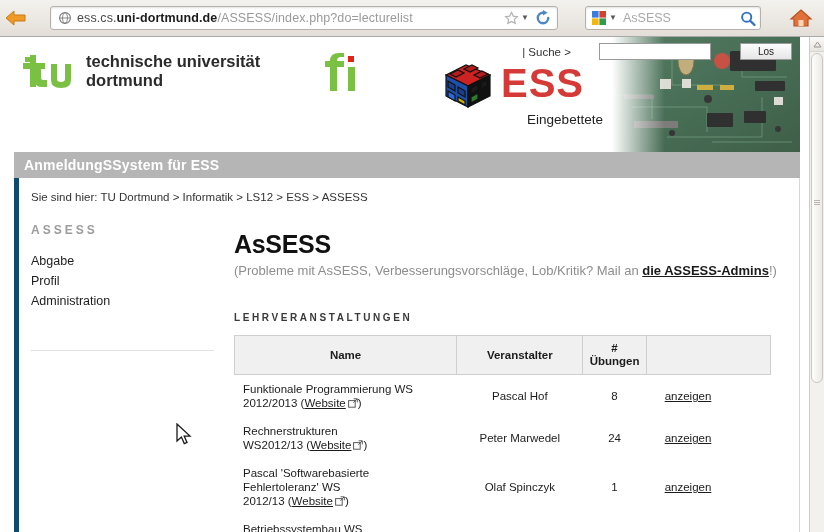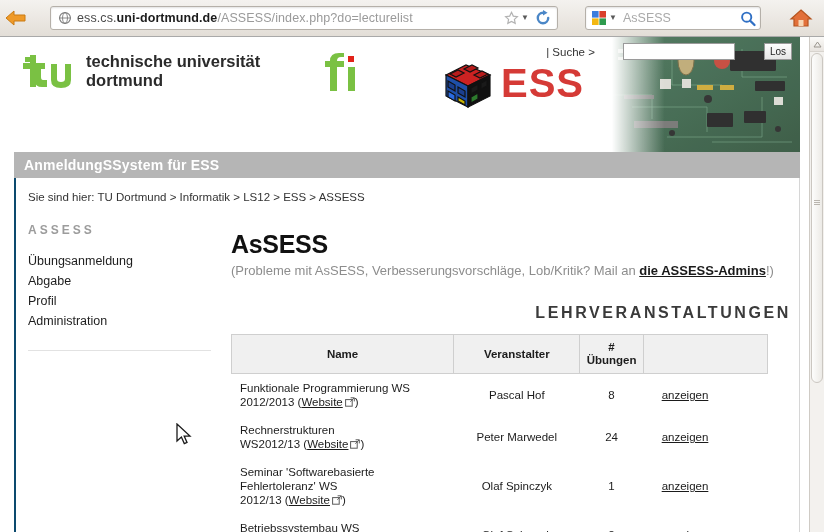--- a/index.html
+++ b/index.html
@@ -91,35 +91,35 @@
 
   
   .board-photo { position:absolute; left: 598px; top: 0; width: 188px; height: 118px; overflow:hidden; }
 
   
   .suche-row { position:absolute; right: 8px; top: 6px; display:flex; align-items:center; z-index: 5; gap: 24px;}
   .suche-label { font-size: 11.5px; color:#333; margin-right: 4px;}
   .suche-input { width: 112px; height: 17px; border:1px solid #9a9a9a; background:#fff;}
   .suche-go { margin-left: 5px; height:17px; min-width:26px; font-size:10px; color:#222;
               border:1px solid #9a9a9a; background: linear-gradient(#fdfdfd,#e6e6e6);
-              display:flex;align-items:center;justify-content:center; padding:0 5px;}
+              display:flex;align-items:center;justify-content:center; padding:0 17px;}
 
   
   #titlebar {
     position: absolute; left: 0; top: 115px; width: 786px; height: 26px;
     background: #b5b5b5;
     display:flex; align-items:center;
   }
   #titlebar .txt { color:#ffffff; font-size: 14px; font-weight: bold; margin-left: 10px; letter-spacing:.2px;}
 
   
   #content {
     position: absolute; left: 0; top: 141px; width: 786px; height: 354px;
     background: #ffffff;
-    border-left: 2px solid #0c4a6e;
+    border-left: 5px solid #0c4a6e;
     border-right: 1px solid #d6d6d6;
   }
   #breadcrumb {
     position:absolute; left: 12px; top: 13px;
     font-size: 11.5px; color: #333;
   }
 
   
   #sidebar { position: absolute; left: 12px; top: 45px; width: 190px; }
   .side-head {
@@ -130,22 +130,22 @@
     font-size: 12.5px; color:#1d1d1d; line-height: 20px; cursor:pointer;
   }
   .sidebar-rule { position:absolute; left: 12px; top: 172px; width: 183px; height:1px; background:#e2e2e2;}
 
   
   #main { position: absolute; left: 215px; top: 52px; width: 560px; }
   h1.page-title { margin:0; font-size: 25px; font-weight: bold; color:#111; letter-spacing:-.3px;}
   .subnote { margin-top: 4px; font-size: 13px; color:#8d8d8d;}
   .subnote a { color:#1a1a1a; font-weight:bold; text-decoration: underline;}
   .section-head {
-    margin-top: 26px; font-size: 16px; letter-spacing: 2.6px;
-    color:#3a3a3a; font-weight: bold; text-align: right;
+    margin-top: 34px; font-size: 10px; letter-spacing: 2.6px;
+    color:#3a3a3a; font-weight: bold;
   }
 
   table.lectures {
     margin-top: 12px; width: 537px;
     border-collapse: collapse;
     border: 1px solid #cfcfcf;
     font-size: 11.5px; color:#1c1c1c;
   }
   table.lectures th {
     background: #f0f0f0; border: 1px solid #cfcfcf;
@@ -285,20 +285,21 @@
           <polygon points="16,28 23,32 23,38 16,34" fill="#1b3f8f"></polygon>
           <polygon points="6,32 13,36 13,42 6,38" fill="#2a6adf"></polygon>
           <polygon points="16,38 23,42 23,46 16,42" fill="#c8b400"></polygon>
           <polygon points="29,29 36,25 36,31 29,35" fill="#1a1a1a"></polygon>
           <polygon points="39,24 45,21 45,27 39,30" fill="#1a1a1a"></polygon>
           <polygon points="29,38 36,34 36,40 29,44" fill="#2d7a2d"></polygon>
         </g>
       </svg>
       <div class="ess-word">ESS</div>
       <div class="ess-sub">
+        <div>Eingebettete</div>
       </div>
 
       <div class="board-photo">
         <svg width="188" height="118" viewBox="0 0 188 118">
           <defs>
             <linearGradient id="pcbg" x1="0" y1="0" x2="1" y2="1">
               <stop offset="0" stop-color="#3e6b4e"></stop>
                 <stop offset="0.5" stop-color="#2f5a3f"></stop>
                 <stop offset="1" stop-color="#24482f"></stop>
             </linearGradient>
@@ -363,21 +364,20 @@
     <div id="titlebar">
       <span class="txt">AnmeldungSSystem für ESS</span>
     </div>
 
     <div id="content">
 
       <div id="breadcrumb">Sie sind hier: TU Dortmund &gt; Informatik &gt; LS12 &gt; ESS &gt; ASSESS</div>
 
       <div id="sidebar">
         <div class="side-head">ASSESS</div>
-        <div class="side-item">Übungsanmeldung</div>
         <div class="side-item">Abgabe</div>
         <div class="side-item">Profil</div>
         <div class="side-item">Administration</div>
       </div>
       <div class="sidebar-rule"></div>
 
       <div id="main">
         <h1 class="page-title">AsSESS</h1>
         <div class="subnote"><span>(Probleme mit AsSESS, Verbesserungsvorschläge, Lob/Kritik? Mail an </span><a href="#">die ASSESS-Admins</a><span>!)</span></div>
 
@@ -420,21 +420,21 @@
                     <line x1="9.2" y1="0.9" x2="5.4" y2="4.7" stroke="#5a5a5a" stroke-width="1"></line>
                   </svg><span>)</span>
               </td>
               <td class="c-host">Peter Marwedel</td>
               <td class="c-num">24</td>
               <td class="c-act"><a class="act-link" href="#">anzeigen</a></td>
             </tr>
 
             <tr>
               <td class="c-name">
-                <span>Seminar 'Softwarebasierte</span><br>
+                <span>Pascal 'Softwarebasierte</span><br>
                 <span>Fehlertoleranz' WS</span><br>
                 <span>2012/13 (</span><a class="inline-link" href="#">Website</a><svg class="ext-ico" width="10" height="10" viewBox="0 0 10 10">
                     <rect x="0.6" y="2.6" width="6.6" height="6.6" fill="none" stroke="#5a5a5a" stroke-width="1"></rect>
                     <path d="M5.6 0.8 H9.3 V4.4" fill="none" stroke="#5a5a5a" stroke-width="1"></path>
                     <line x1="9.2" y1="0.9" x2="5.4" y2="4.7" stroke="#5a5a5a" stroke-width="1"></line>
                   </svg><span>)</span>
               </td>
               <td class="c-host">Olaf Spinczyk</td>
               <td class="c-num">1</td>
               <td class="c-act"><a class="act-link" href="#">anzeigen</a></td>

